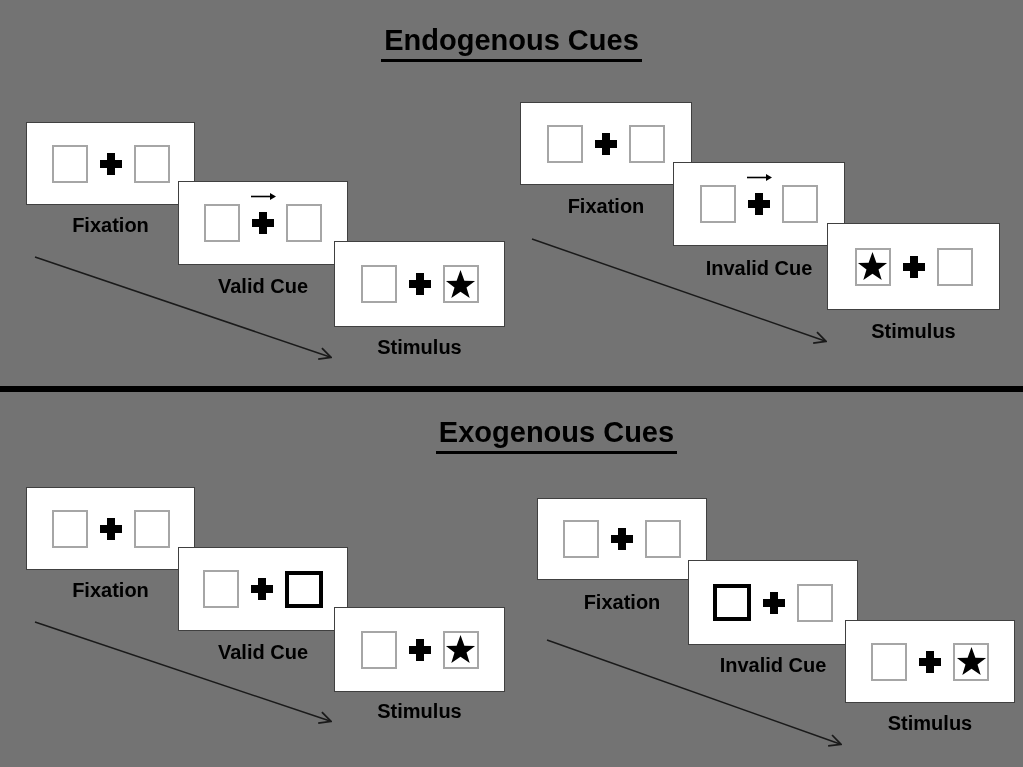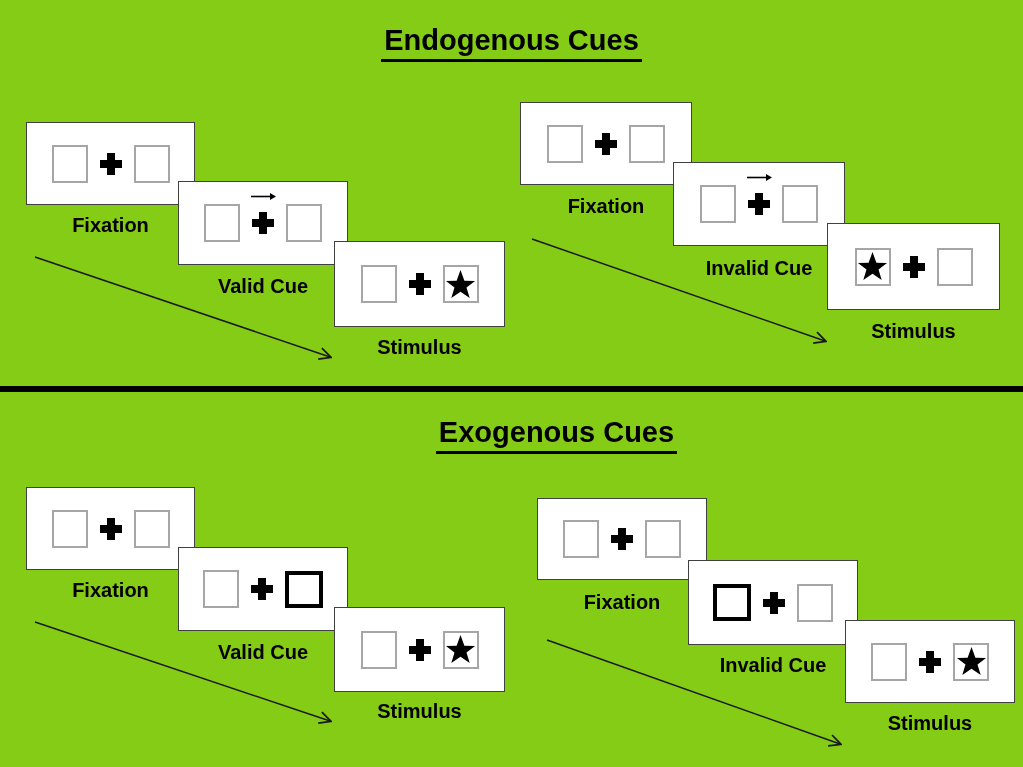--- a/index.html
+++ b/index.html
@@ -1,17 +1,17 @@
 <!DOCTYPE html>
 <html><head>
 <meta charset="utf-8">
 <style>
   html,body{margin:0;padding:0;background:#fff;}
   .stage{
-    position:relative;width:1023px;height:767px;background:#84cc16;
+    position:relative;width:1023px;height:767px;background:#737373;
     font-family:"Liberation Sans",sans-serif;color:#000;overflow:hidden;
   }
   .title{
     position:absolute;left:0;width:100%;text-align:center;
     font-size:29px;font-weight:bold;letter-spacing:0px;
   }
   .title span{display:inline-block;border-bottom:3px solid #000;padding:0 3px 2px 3px;}
   .divider{position:absolute;left:0;top:386px;width:100%;height:6px;background:#000;}
   .card{
     position:absolute;background:#fff;border:1.5px solid #404040;box-sizing:border-box;

